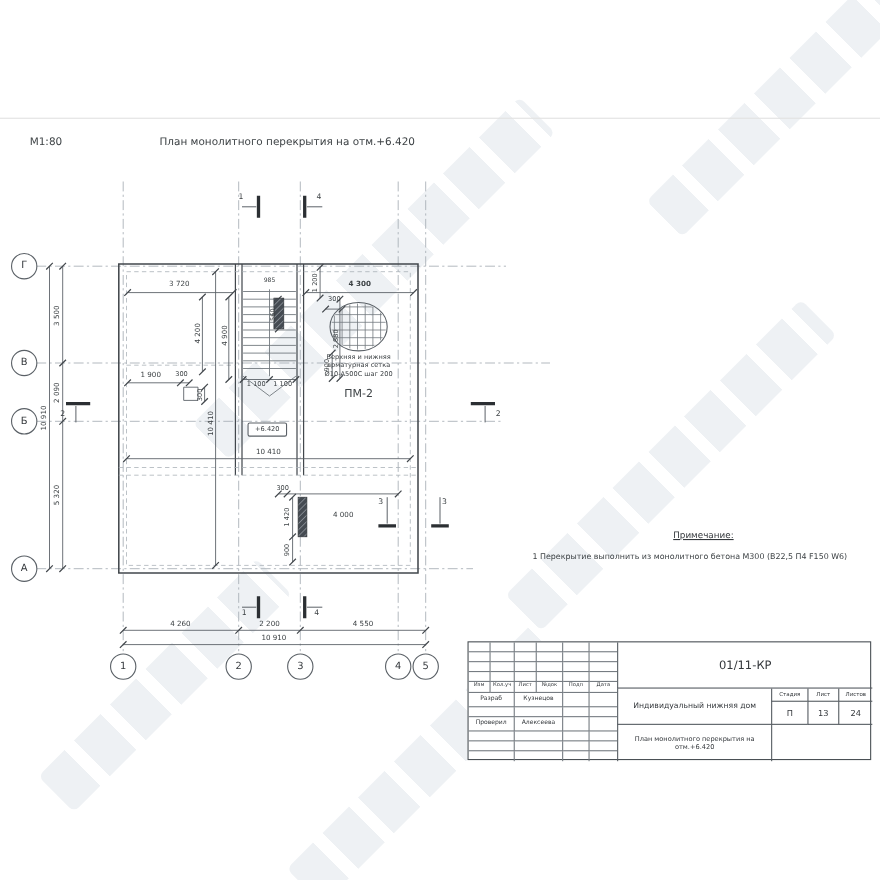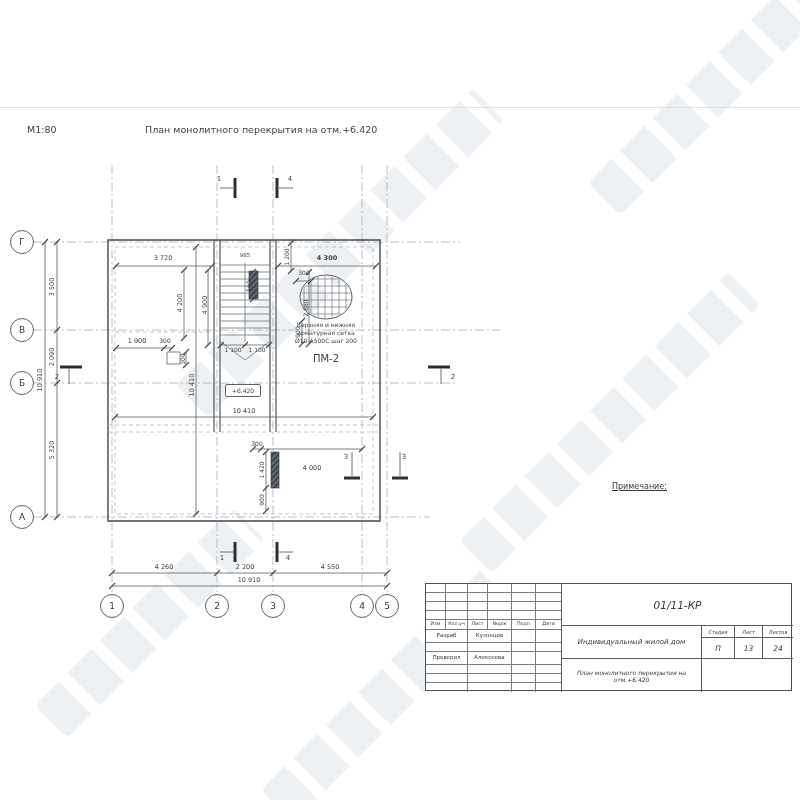--- a/index.html
+++ b/index.html
@@ -29,21 +29,21 @@
   
   .stamp{position:absolute;left:425px;top:583px;width:367px;height:108px;border:1.2px solid #4a5055;
        box-sizing:border-box;background:#fff;z-index:6;color:#34383c;}
   .stamp *{box-sizing:border-box;}
   .lgrid{position:absolute;left:0;top:0;width:135px;height:100%;}
   .srow{display:flex;}
   .srow i{display:block;border-right:0.8px solid #767c82;border-bottom:0.8px solid #767c82;
        font-style:normal;overflow:hidden;font-size:4.8px;line-height:1;
        display:flex;align-items:center;justify-content:center;}
   .rcell{position:absolute;border-left:0.9px solid #565c62;display:flex;align-items:center;
-       justify-content:center;text-align:center;font-style:italic;}
+       justify-content:center;text-align:center;}
   .bb{border-bottom:0.9px solid #565c62;}
   .doc-cell{left:135px;top:0;width:232px;height:42px;font-size:10.5px;}
   .obj-cell{left:135px;top:42px;width:140px;height:33px;font-size:7px;line-height:1.2;padding:2px;}
   .stg-h{top:42px;height:12px;font-size:5px;}
   .stg-v{top:54px;height:21px;font-size:7.5px;}
   .shname-cell{left:135px;top:75px;width:140px;height:33px;font-size:6px;padding:2px;}
   .org-cell{left:275px;top:75px;width:92px;height:33px;}
 </style>
 </head>
 <body>
@@ -178,20 +178,21 @@
       <div class="axis-circle" style="left: 22px; top: 383px;">Б</div>
       <div class="axis-circle" style="left: 22px; top: 517px;">А</div>
       <div class="axis-circle" style="left: 112px; top: 606px;">1</div>
       <div class="axis-circle" style="left: 217px; top: 606px;">2</div>
       <div class="axis-circle" style="left: 273px; top: 606px;">3</div>
       <div class="axis-circle" style="left: 362px; top: 606px;">4</div>
       <div class="axis-circle" style="left: 387px; top: 606px;">5</div>
     </div>
 
   <div class="note-head">Примечание:</div>
+  <div class="note-item">1 Перекрытие выполнить из монолитного бетона М300 (В22,5 П4 F150 W6)</div>
 
   <div class="stamp">
     <div class="lgrid">
       <div class="srow" style="height:9px">
           <i style="width:20px"></i>
           <i style="width:22px"></i>
           <i style="width:20px"></i>
           <i style="width:24px"></i>
           <i style="width:24px"></i>
           <i style="width:25px;border-right:none"></i>
@@ -260,21 +261,21 @@
         </div>
       <div class="srow" style="height:9px">
           <i style="width:42px;border-bottom:none"></i>
           <i style="width:44px;border-bottom:none"></i>
           <i style="width:24px;border-bottom:none"></i>
           <i style="width:25px;border-right:none;border-bottom:none"></i>
         </div>
     </div>
 
     <div class="rcell doc-cell bb">01/11-КР</div>
-    <div class="rcell obj-cell bb">Индивидуальный жилой дом</div>
+    <div class="rcell obj-cell bb">Индивидуальный нижняя дом</div>
 
     <div class="rcell stg-h bb" style="left:275px;width:33px;">Стадия</div>
     <div class="rcell stg-h bb" style="left:308px;width:28px;">Лист</div>
     <div class="rcell stg-h bb" style="left:336px;width:31px;">Листов</div>
     <div class="rcell stg-v bb" style="left:275px;width:33px;">П</div>
     <div class="rcell stg-v bb" style="left:308px;width:28px;">13</div>
     <div class="rcell stg-v bb" style="left:336px;width:31px;">24</div>
 
     <div class="rcell shname-cell">План монолитного перекрытия на отм.+6.420</div>
     <div class="rcell org-cell"></div>

